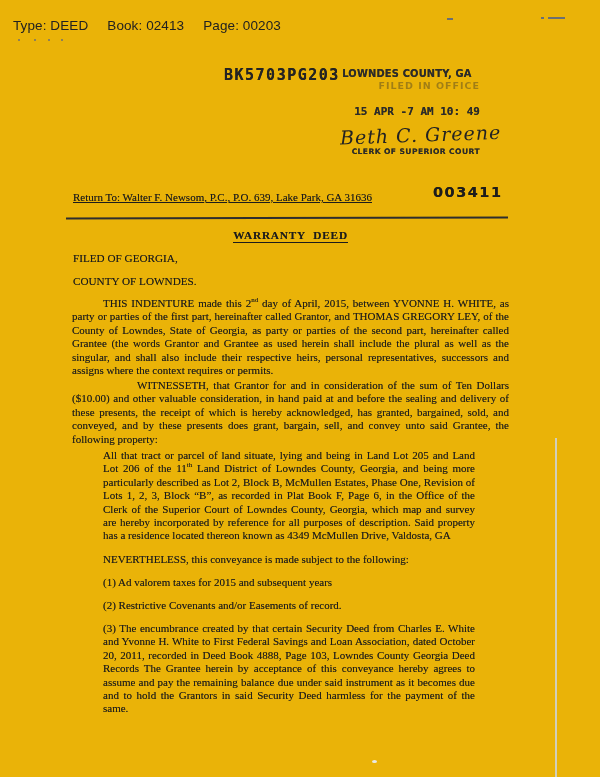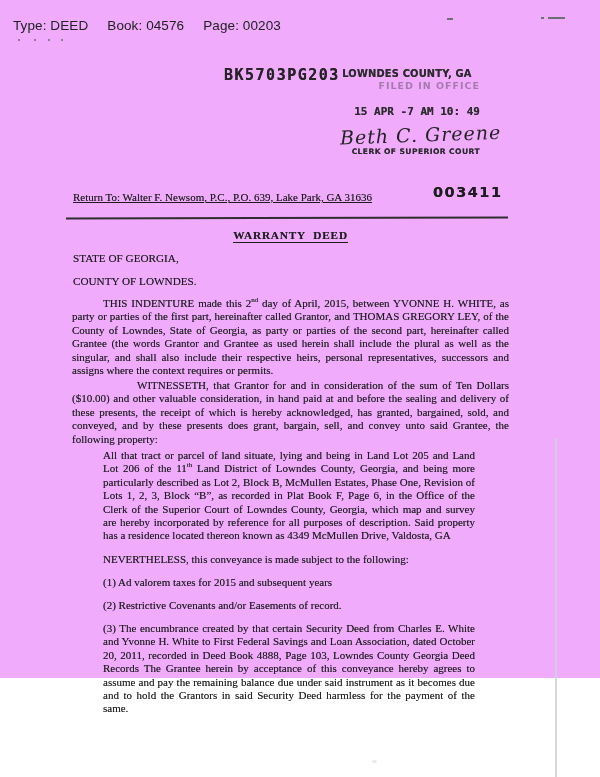--- a/index.html
+++ b/index.html
@@ -1,19 +1,19 @@
 <!DOCTYPE html>
 <html><head>
 <meta charset="utf-8">
 <style>
   * { margin: 0; padding: 0; box-sizing: border-box; }
   html, body { width: 600px; height: 777px; background: #ffffff; overflow: hidden; }
   .page {
-    position: relative; width: 600px; height: 678px;
-    background: #f0abfc;
+    position: relative; width: 600px; height: 777px;
+    background: #eab308;
     font-family: "Liberation Serif", serif;
     color: #1c1c1c;
   }
 
   
   .viewer-header {
     position: absolute; top: 18px; left: 13px;
     font-family: "Liberation Sans", sans-serif;
     font-size: 13.5px; color: #212121; display: flex; white-space: nowrap;
   }
@@ -114,21 +114,21 @@
   .smudge { position: absolute; top: 760px; left: 372px; width: 5px; height: 3px;
     background: #e9e9e6; border-radius: 50%; }
 </style>
 </head>
 <body>
 
 <div class="page">
 
   <div class="viewer-header">
     <span class="field">Type: DEED</span>
-    <span class="field">Book: 04576</span>
+    <span class="field">Book: 02413</span>
     <span class="field">Page: 00203</span>
   </div>
   <div class="dots-artifact">
     <i style="left:0"></i>
       <i style="left:16px"></i>
       <i style="left:30px"></i>
       <i style="left:43px"></i>
   </div>
   <div class="dash-artifact" style="top:18px; left:447px; width:6px;"></div>
   <div class="dash-artifact" style="top:17px; left:541px; width:3px;"></div>
@@ -148,21 +148,21 @@
 
   <div class="doc">
     <div class="return-to">Return To: Walter F. Newsom, P.C., P.O. 639, Lake Park, GA 31636</div>
 
     <div class="scan-rule"></div>
 
     <div class="deed-title">
       <span>WARRANTY DEED</span>
     </div>
 
-    <div class="state-line">STATE OF GEORGIA,</div>
+    <div class="state-line">FILED OF GEORGIA,</div>
     <div class="county-line">COUNTY OF LOWNDES.</div>
 
     <div class="para para-indent1 p-indenture"><span>THIS INDENTURE made this 2</span><sup>nd</sup><span> day of April, 2015, between YVONNE H. WHITE, as party or parties of the first part, hereinafter called Grantor, and THOMAS GREGORY LEY, of the County of Lowndes, State of Georgia, as party or parties of the second part, hereinafter called Grantee (the words Grantor and Grantee as used herein shall include the plural as well as the singular, and shall also include their respective heirs, personal representatives, successors and assigns where the context requires or permits.</span></div>
 
     <div class="para para-indent2 p-witnesseth">WITNESSETH, that Grantor for and in consideration of the sum of Ten Dollars ($10.00) and other valuable consideration, in hand paid at and before the sealing and delivery of these presents, the receipt of which is hereby acknowledged, has granted, bargained, sold, and conveyed, and by these presents does grant, bargain, sell, and convey unto said Grantee, the following property:</div>
 
     <div class="block p-property"><span>All that tract or parcel of land situate, lying and being in Land Lot 205 and Land Lot 206 of the 11</span><sup>th</sup><span> Land District of Lowndes County, Georgia, and being more particularly described as Lot 2, Block B, McMullen Estates, Phase One, Revision of Lots 1, 2, 3, Block “B”, as recorded in Plat Book F, Page 6, in the Office of the Clerk of the Superior Court of Lowndes County, Georgia, which map and survey are hereby incorporated by reference for all purposes of description. Said property has a residence located thereon known as 4349 McMullen Drive, Valdosta, GA</span></div>
 
     <div class="block p-nevertheless">NEVERTHELESS, this conveyance is made subject to the following:</div>
 

